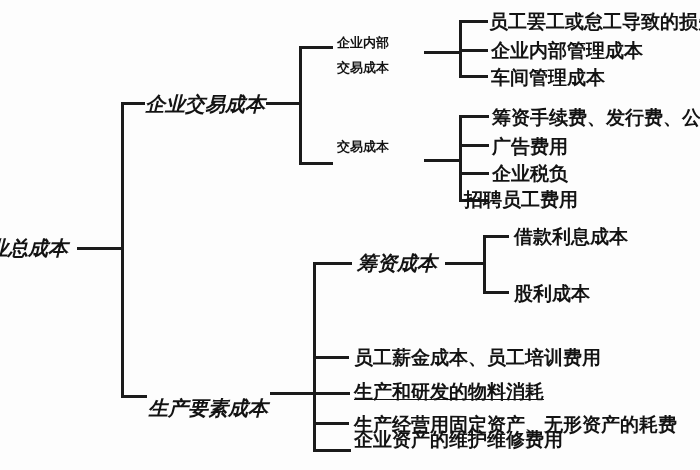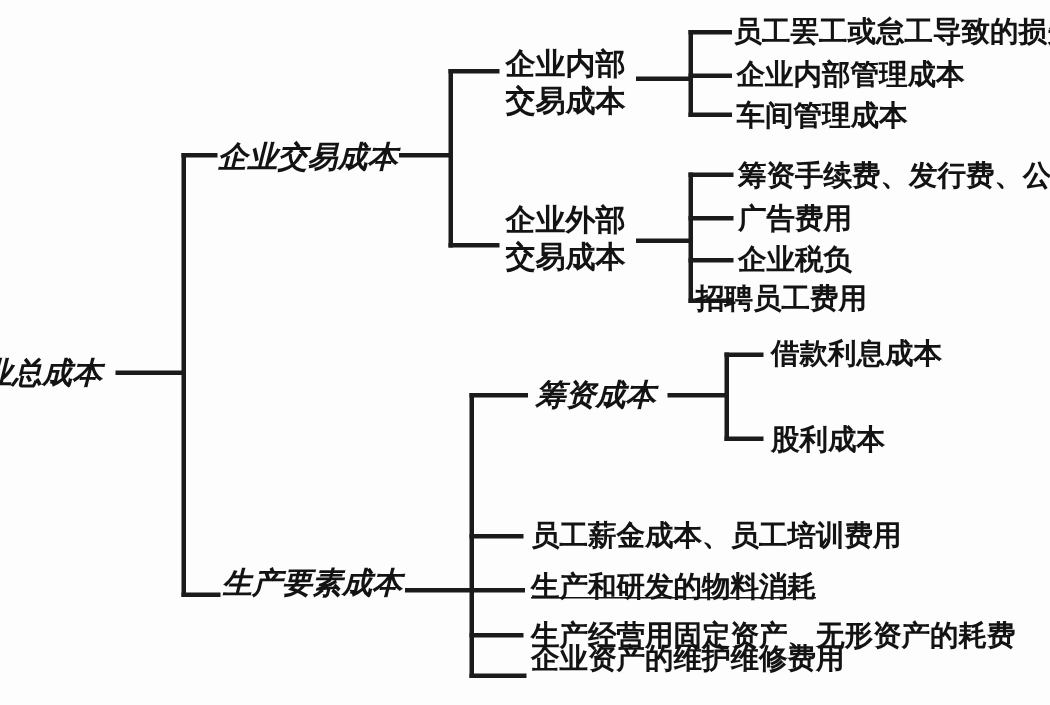--- a/index.html
+++ b/index.html
@@ -23,21 +23,21 @@
   .v{position:absolute;width:3px;background:var(--line);}
   .lbl{
     position:absolute;
     font-weight:700;
     color:var(--text);
     white-space:nowrap;
     letter-spacing:0px;
   }
   .s20{font-size:20px;line-height:24px;height:24px;font-style:italic;}
   .s19{font-size:19px;line-height:24px;height:24px;}
-  .two-line{font-size:20px;line-height:25px;text-align:right;}
+  .two-line{font-size:13px;line-height:25px;text-align:right;}
   .two-line span{display:block;}
 </style>
 </head>
 <body>
 
 <div id="canvas">
 
   <div class="lbl s20" style="left:-12px;top:236px;">业总成本</div>
   <div class="h" style="left:77px;top:247px;width:47px;"></div>
 
@@ -58,35 +58,34 @@
   <div class="h" style="left:424px;top:51px;width:38px;"></div>
   <div class="v" style="left:459px;top:20px;height:58px;"></div>
   <div class="h" style="left:459px;top:20px;width:29px;"></div>
   <div class="h" style="left:459px;top:49px;width:29px;"></div>
   <div class="h" style="left:459px;top:75px;width:29px;"></div>
   <div class="lbl s19" style="left:489px;top:9px;">员工罢工或怠工导致的损失</div>
   <div class="lbl s19" style="left:491px;top:65px;">车间管理成本</div>
   <div class="lbl s19" style="left:491px;top:38px;">企业内部管理成本</div>
 
   <div class="lbl two-line" style="left:337px;top:134px;">
-    <span>企业外部</span>
     <span>交易成本</span>
   </div>
   <div class="h" style="left:424px;top:159px;width:38px;"></div>
   <div class="v" style="left:459px;top:115px;height:87px;"></div>
   <div class="h" style="left:459px;top:115px;width:30px;"></div>
   <div class="h" style="left:459px;top:144px;width:30px;"></div>
   <div class="h" style="left:459px;top:172px;width:30px;"></div>
   <div class="h" style="left:459px;top:199px;width:30px;"></div>
   <div class="lbl s19" style="left:492px;top:105px;">筹资手续费、发行费、公关费</div>
   <div class="lbl s19" style="left:492px;top:134px;">广告费用</div>
   <div class="lbl s19" style="left:492px;top:161px;">企业税负</div>
   <div class="lbl s19" style="left:464px;top:187px;">招聘员工费用</div>
 
-  <div class="lbl s20" style="left:148px;top:376px;">生产要素成本</div>
+  <div class="lbl s20" style="left:148px;top:396px;">生产要素成本</div>
   <div class="h" style="left:270px;top:392px;width:80px;"></div>
 
   <div class="v" style="left:313px;top:262px;height:190px;"></div>
 
   <div class="h" style="left:313px;top:262px;width:39px;"></div>
   <div class="lbl s20" style="left:357px;top:251px;">筹资成本</div>
   <div class="h" style="left:445px;top:262px;width:41px;"></div>
   <div class="v" style="left:483px;top:235px;height:59px;"></div>
   <div class="h" style="left:483px;top:235px;width:26px;"></div>
   <div class="h" style="left:483px;top:291px;width:26px;"></div>

